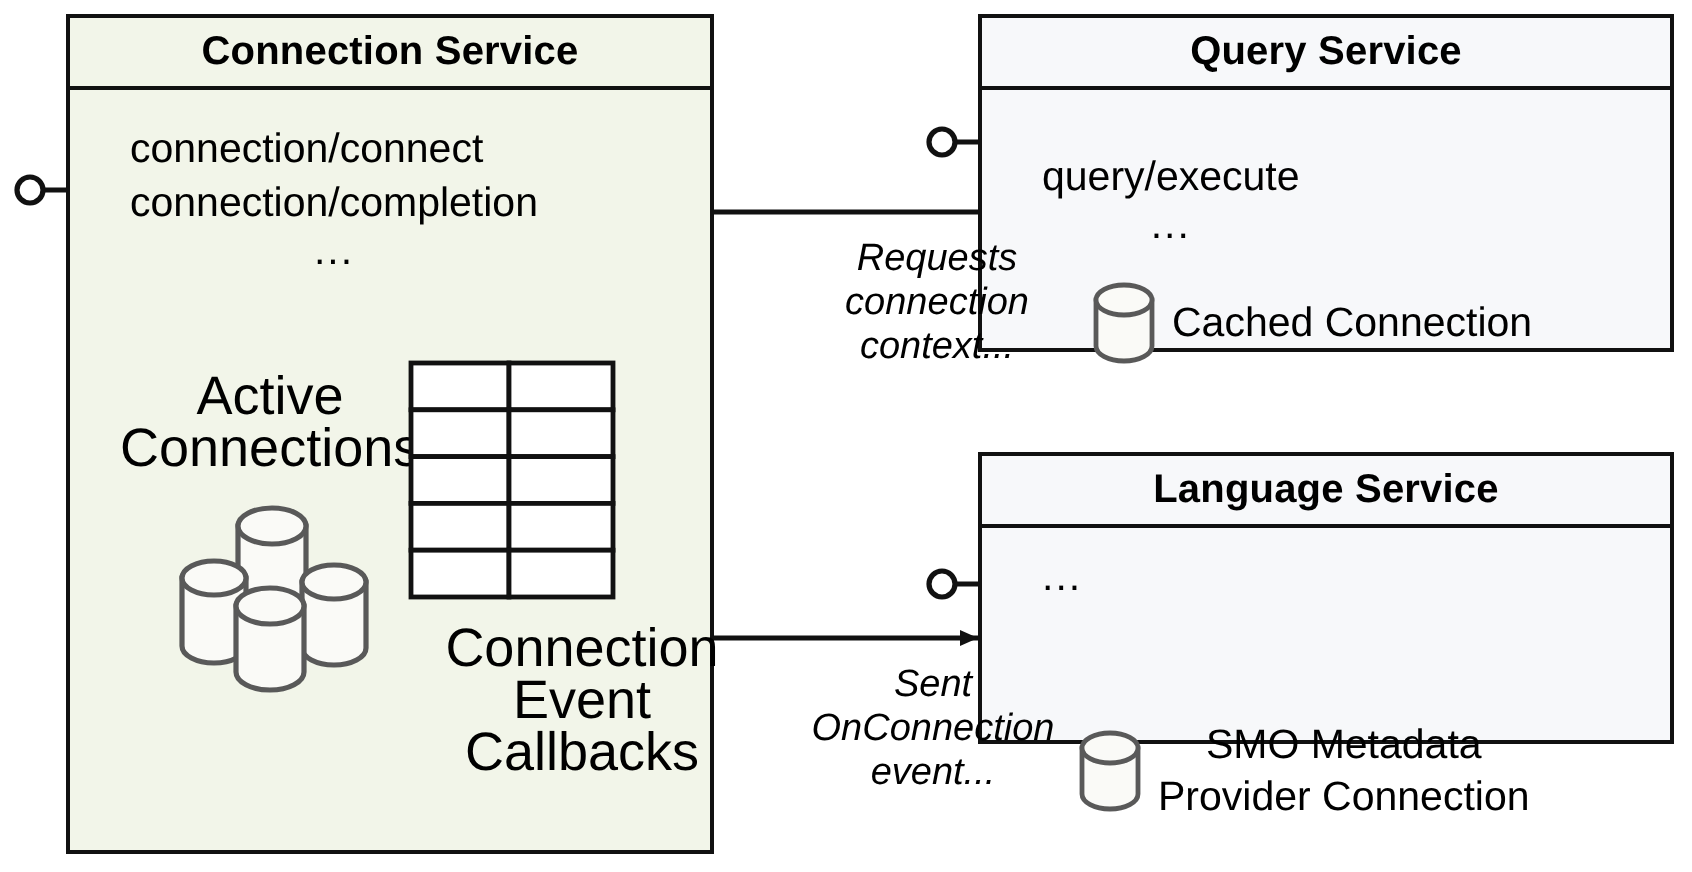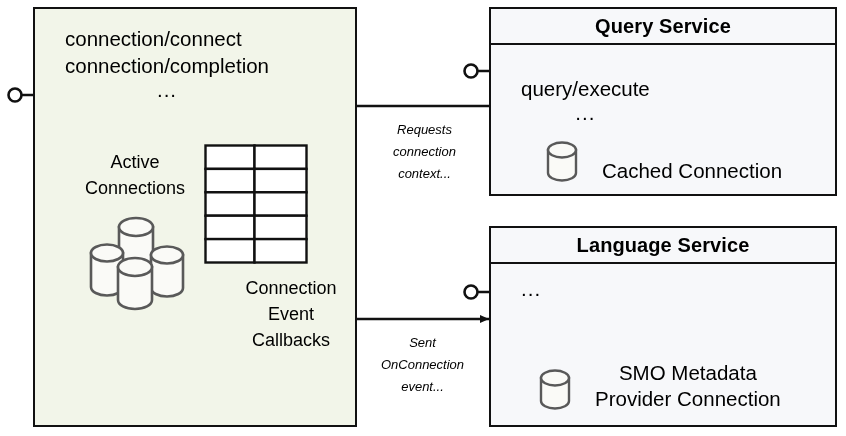--- a/index.html
+++ b/index.html
@@ -54,28 +54,28 @@
     left: 33px;
     top: 7px;
     width: 324px;
     height: 420px;
     background: #F2F5E9;
   }
   #query-service {
     left: 489px;
     top: 7px;
     width: 348px;
-    height: 189px;
+    height: 169px;
     background: #F7F8FA;
   }
   #language-service {
     left: 489px;
     top: 226px;
     width: 348px;
-    height: 201px;
+    height: 146px;
     background: #F7F8FA;
   }
 
   
   .op-list {
     position: absolute;
     font-size: 20.5px;
     line-height: 27px;
     white-space: nowrap;
   }
@@ -86,59 +86,60 @@
   .ellipsis {
     font-size: 20.5px;
     line-height: 22px;
     letter-spacing: 1px;
   }
   .ellipsis-center { text-align: center; }
 
   
   .plain-label {
     position: absolute;
-    font-size: 18px;
+    font-size: 27px;
     line-height: 26px;
     text-align: center;
     white-space: pre-line;
   }
   #active-connections-label {
     left: 25px;
     top: 140px;
     width: 150px;
   }
   #callbacks-label {
     left: 176px;
     top: 266px;
     width: 160px;
   }
 
   .icon-label-row {
     position: absolute;
     display: flex;
-    align-items: flex-end;
-    gap: 24px;
+    align-items: center;
+    gap: 8px;
   }
   .icon-label-row .txt {
     font-size: 20.5px;
     line-height: 26px;
     text-align: center;
     white-space: pre-line;
   }
   #qs-cached { left: 55px; top: 95px; }
   #ls-smo   { left: 48px; top: 96px; }
 
   
   .edge-label {
     position: absolute;
     font-style: italic;
-    font-size: 13px;
+    font-size: 19px;
     line-height: 22px;
     text-align: center;
     white-space: pre-line;
+    margin-left: 44px;
   }
   #edge-label-requests {
     left: 362px;
     top: 119px;
     width: 125px;
   }
   #edge-label-sent {
     left: 355px;
     top: 332px;
     width: 135px;
@@ -177,20 +178,23 @@
   <g>
     <path d="M489,106 L344,106" stroke="#111111" stroke-width="2.6" fill="none" marker-end="url(#arrow-right)"></path>
   </g>
 
   <g>
     <path d="M344,319 L489,319" stroke="#111111" stroke-width="2.6" fill="none" marker-end="url(#arrow-right)"></path>
   </g>
 </svg>
 
 <div class="component" id="connection-service">
+  <div class="title-bar">
+    <span class="title-text">Connection Service</span>
+  </div>
   <div class="body">
 
     <div class="op-list" id="cs-ops">
       <div>connection/connect</div>
       <div>connection/completion</div>
       <div class="ellipsis ellipsis-center">...</div>
     </div>
 
     <div class="plain-label" id="active-connections-label">Active
 Connections</div>

